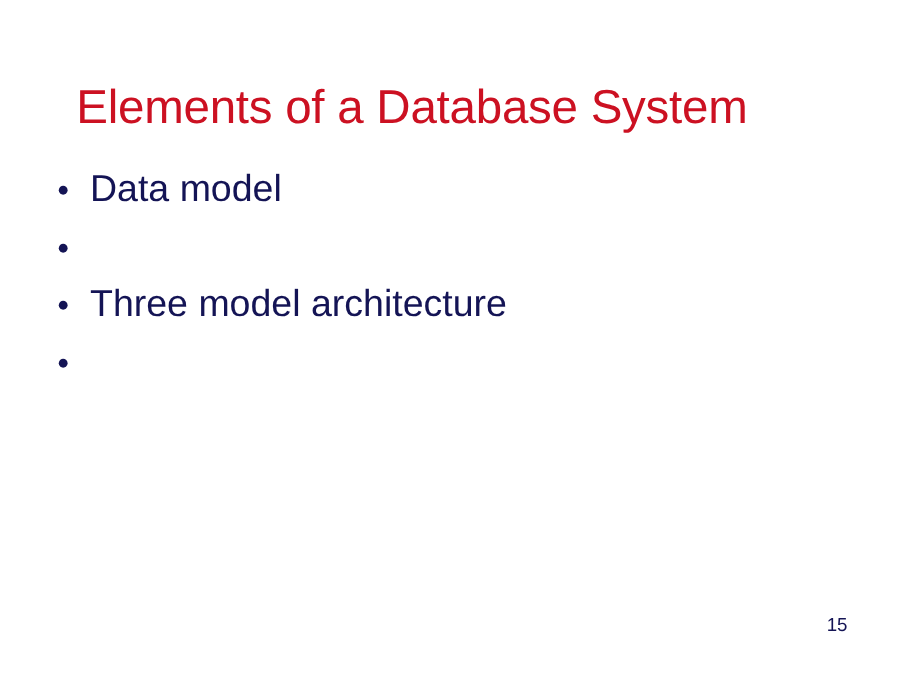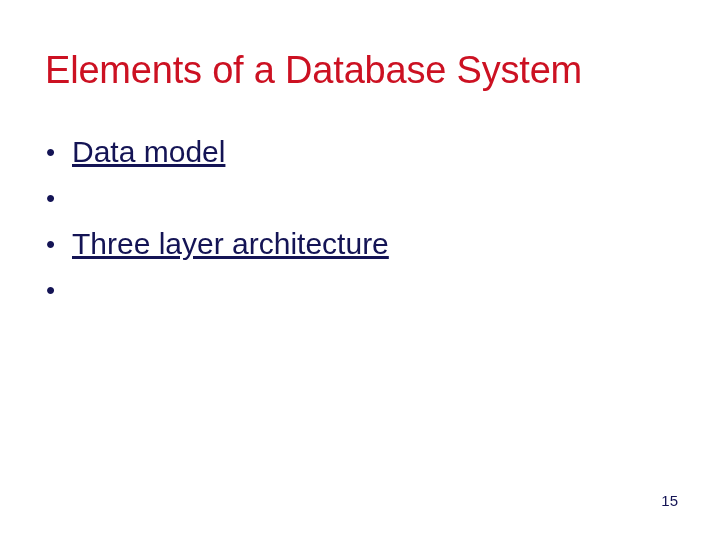--- a/index.html
+++ b/index.html
@@ -19,21 +19,21 @@
     position: absolute;
     left: 45px;
     top: 47px;
     width: 640px;
     font-size: 38px;
     line-height: 46px;
     font-weight: normal;
     color: #cc1122;
     letter-spacing: -0.2px;
     white-space: nowrap;
-    margin: 0;
+    margin: 16px;
   }
   .bullet-list {
     position: absolute;
     left: 44px;
     top: 130px;
     width: 620px;
     margin: 0;
     padding: 0;
     list-style: none;
   }
@@ -52,21 +52,20 @@
     top: 0;
     width: 20px;
     font-size: 26px;
     line-height: 44px;
     color: #141455;
     text-align: left;
   }
   .bullet-text {
     display: inline-block;
     vertical-align: top;
-    text-decoration: underline;
   }
   .page-number {
     position: absolute;
     right: 42px;
     top: 492px;
     font-size: 15px;
     line-height: 18px;
     color: #141455;
     text-align: left;
   }
@@ -84,21 +83,21 @@
       <span class="bullet-marker">•</span>
       <span class="bullet-text">Data model</span>
     </li>
 
     <li class="bullet-item">
       <span class="bullet-marker">•</span>
     </li>
 
     <li class="bullet-item">
       <span class="bullet-marker">•</span>
-      <span class="bullet-text">Three layer architecture</span>
+      <span class="bullet-text">Three model architecture</span>
     </li>
 
     <li class="bullet-item">
       <span class="bullet-marker">•</span>
     </li>
 
   </ul>
 
   <div class="page-number">15</div>
 

